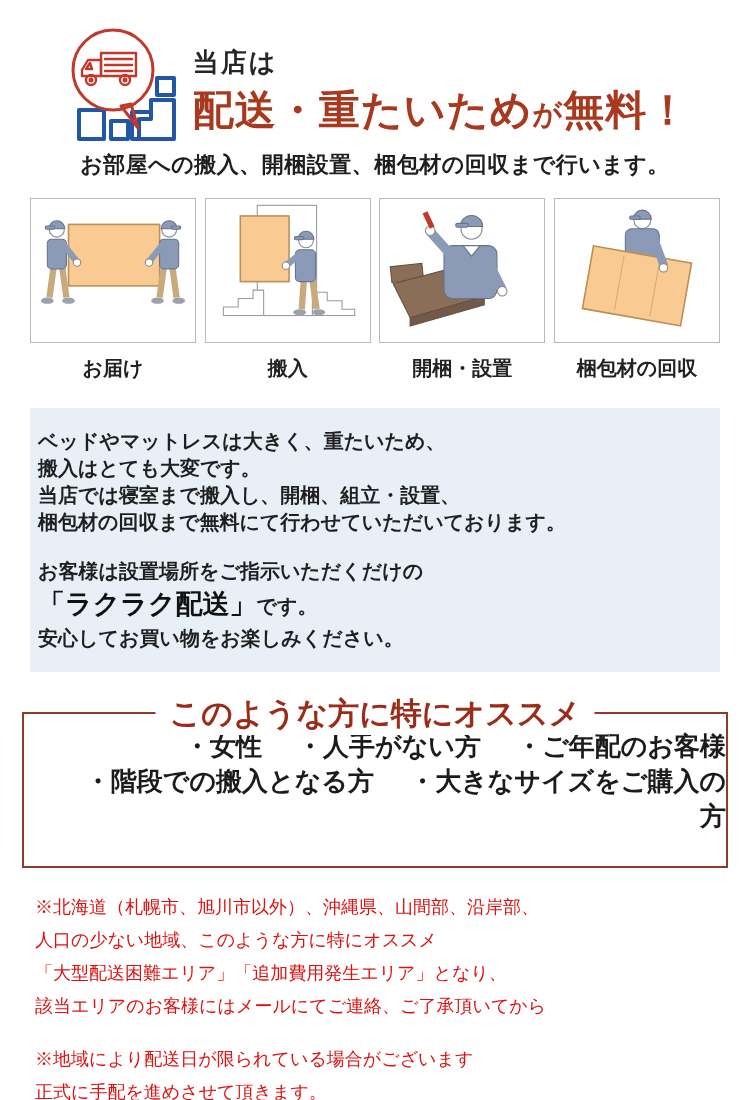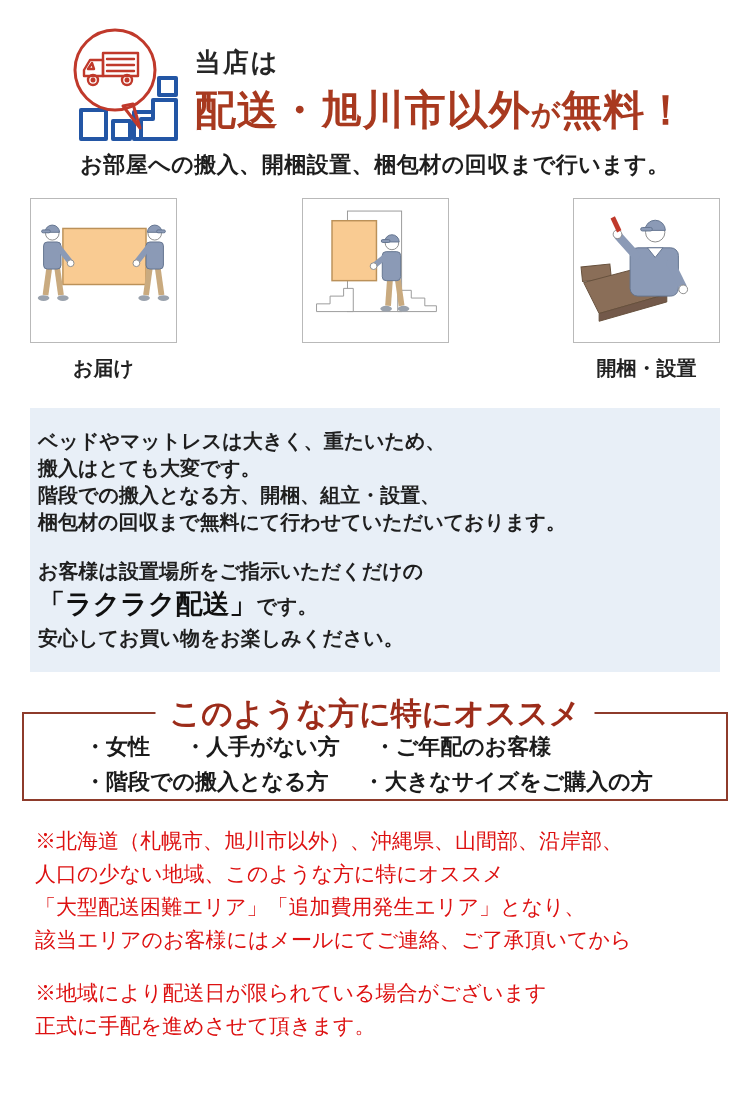--- a/index.html
+++ b/index.html
@@ -11,42 +11,42 @@
   
   .hero{display:flex;justify-content:center;align-items:center;padding-top:26px;}
   .hero-icon{width:120px;height:120px;margin-right:12px;flex:0 0 auto;}
   .hero-text{padding-top:10px;}
   .hero-line1{font-size:26px;font-weight:bold;color:#262626;letter-spacing:2px;}
   .hero-line2{font-size:41px;font-weight:bold;color:#a8391f;letter-spacing:1px;margin-top:3px;white-space:nowrap;}
   .hero-line2 .particle{font-size:29px;}
   .hero-sub{text-align:center;font-size:22px;font-weight:bold;margin-top:4px;letter-spacing:0.5px;}
   
   .steps{display:flex;justify-content:space-between;margin:18px 30px 0;}
-  .step{width:147px;}
+  .step{width:166px;}
   .step-art{height:145px;border:1px solid #b9b9b9;background:#fff;box-sizing:border-box;}
   .step-art svg{display:block;width:100%;height:100%;}
   .step-label{text-align:center;font-size:20px;font-weight:bold;margin-top:12px;color:#222;}
   
   .info-box{margin:26px 30px 0;background:#e8eff7;padding:20px 8px;text-align:left;}
   .info-line{font-size:20px;font-weight:600;line-height:27px;color:#1f1f1f;}
   .info-gap{height:22px;}
   .info-highlight-line{line-height:38px;}
   .info-highlight{font-size:27px;font-weight:bold;color:#111;}
   
-  .reco{margin:40px 22px 0;border:2px solid #8e3b2b;position:relative;padding:15px 0 0 60px;}
+  .reco{margin:40px 22px 0;border:2px solid #8e3b2b;position:relative;padding:15px 0 32px 60px;}
   .reco-title{
     position:absolute;top:-21px;left:50%;transform:translateX(-50%);
     background:#fff;padding:0 14px;font-size:31px;font-weight:bold;color:#9c2c1a;white-space:nowrap;
   }
-  .reco-row{font-size:22px;font-weight:bold;line-height:35px;color:#1b1b1b;}
+  .reco-row{font-size:26px;font-weight:bold;line-height:35px;color:#1b1b1b;text-align:right;}
   .reco-row .reco-item{margin-right:28px;}
   .reco-row .reco-item:last-child{margin-right:0;}
   
   .notes{margin:24px 0 0 35px;font-family:"Liberation Serif","DejaVu Serif",serif;color:#dd1111;}
-  .note-line{font-size:21px;line-height:33px;}
+  .note-line{font-size:18px;line-height:33px;font-family:Liberation Mono, monospace;}
   .note-final{margin-top:20px;}
   
   .oline{fill:none;stroke:#c0392b;stroke-width:3;stroke-linejoin:round;stroke-linecap:round;}
   .tline{fill:none;stroke:#c0392b;stroke-width:2.4;stroke-linejoin:round;stroke-linecap:round;}
   .bbox{fill:#ffffff;stroke:#2356a5;stroke-width:4;stroke-linejoin:round;}
 </style>
 </head>
 <body>
 
 <div class="hero">
@@ -67,21 +67,21 @@
       <path class="tline" d="M40,34 H27 L21,44 V50 H40 Z"></path>
       <path class="tline" d="M29,37 L25,43 H31 Z"></path>
       <circle class="tline" cx="30" cy="54" r="5"></circle>
       <circle class="tline" cx="64" cy="54" r="5"></circle>
       <circle class="tline" cx="30" cy="54" r="1.3"></circle>
       <circle class="tline" cx="64" cy="54" r="1.3"></circle>
     </svg>
   </div>
   <div class="hero-text">
     <div class="hero-line1">当店は</div>
-    <div class="hero-line2"><span>配送・旭川市以外</span><span class="particle">が</span><span>無料！</span></div>
+    <div class="hero-line2"><span>配送・重たいため</span><span class="particle">が</span><span>無料！</span></div>
   </div>
 </div>
 <div class="hero-sub">お部屋への搬入、開梱設置、梱包材の回収まで行います。</div>
 
 <div class="steps">
 
   <div class="step">
     <div class="step-art">
       <svg viewBox="0 0 150 135">
         <defs>
@@ -120,20 +120,21 @@
         <ellipse cx="86" cy="107" rx="6" ry="3" fill="#9aa2ad"></ellipse>
         <ellipse cx="104" cy="107" rx="6" ry="3" fill="#9aa2ad"></ellipse>
         <rect x="82" y="48" width="19" height="30" rx="4" fill="#8b9ab6" stroke="#64748f"></rect>
         <path d="M84,54 L74,62" stroke="#8b9ab6" stroke-width="6" stroke-linecap="round" fill="none"></path>
         <circle cx="73" cy="63" r="3.5" fill="#fff" stroke="#8a8a8a"></circle>
         <circle cx="92" cy="39" r="7" fill="#fff" stroke="#8a8a8a"></circle>
         <path d="M84.5,38 a7.5,7.5 0 0 1 15,0 z" fill="#8b9ab6" stroke="#64748f"></path>
         <rect x="81" y="35.5" width="9" height="3" rx="1.5" fill="#8b9ab6" stroke="#64748f"></rect>
       </svg>
     </div>
+    <div class="step-label">搬入</div>
   </div>
 
   <div class="step">
     <div class="step-art">
       <svg viewBox="0 0 150 135">
         <g transform="rotate(-6 26 70)">
             <rect x="8" y="62" width="30" height="15" fill="#8a6e58" stroke="#66503c"></rect>
           </g>
         <polygon points="10,80 78,62 96,92 26,112" fill="#8a6e58" stroke="#66503c"></polygon>
         <polygon points="26,112 96,92 96,100 26,120" fill="#73594a" stroke="#66503c"></polygon>
@@ -145,26 +146,44 @@
         <path d="M100,60 L112,84" stroke="#8b9ab6" stroke-width="9" stroke-linecap="round" fill="none"></path>
         <circle cx="113" cy="87" r="4.5" fill="#fff" stroke="#8a8a8a"></circle>
         <circle cx="84" cy="28" r="10" fill="#fff" stroke="#8a8a8a"></circle>
         <path d="M73.5,26 a10.5,10.5 0 0 1 21,0 z" fill="#8b9ab6" stroke="#64748f"></path>
         <rect x="69" y="23" width="12" height="3.6" rx="1.8" fill="#8b9ab6" stroke="#64748f"></rect>
       </svg>
     </div>
     <div class="step-label">開梱・設置</div>
   </div>
 
+  <div class="step">
+    <div class="step-art">
+      <svg viewBox="0 0 150 135">
+        <circle cx="80" cy="20" r="8" fill="#fff" stroke="#8a8a8a"></circle>
+        <path d="M71.5,19 a8.5,8.5 0 0 1 17,0 z" fill="#8b9ab6" stroke="#64748f"></path>
+        <rect x="68" y="16" width="10" height="3.2" rx="1.6" fill="#8b9ab6" stroke="#64748f"></rect>
+        <rect x="64" y="28" width="32" height="38" rx="6" fill="#8b9ab6" stroke="#64748f"></rect>
+        <g transform="rotate(10 75 82)">
+          <rect x="28" y="52" width="94" height="60" fill="#f9cb92" stroke="#b8904f" stroke-width="1.5"></rect>
+          <line x1="58" y1="56" x2="58" y2="108" stroke="#d9ab6e"></line>
+          <line x1="92" y1="56" x2="92" y2="108" stroke="#d9ab6e"></line>
+        </g>
+        <path d="M92,40 L100,62" stroke="#8b9ab6" stroke-width="8" stroke-linecap="round" fill="none"></path>
+        <circle cx="100" cy="65" r="4" fill="#fff" stroke="#8a8a8a"></circle>
+      </svg>
+    </div>
+    <div class="step-label">梱包材の回収</div>
+  </div>
 </div>
 
 <div class="info-box">
   <div class="info-line">ベッドやマットレスは大きく、重たいため、</div>
   <div class="info-line">搬入はとても大変です。</div>
-  <div class="info-line">階段での搬入となる方、開梱、組立・設置、</div>
+  <div class="info-line">当店では寝室まで搬入し、開梱、組立・設置、</div>
   <div class="info-line">梱包材の回収まで無料にて行わせていただいております。</div>
   <div class="info-gap"></div>
   <div class="info-line">お客様は設置場所をご指示いただくだけの</div>
   <div class="info-line info-highlight-line"><span class="info-highlight">「ラクラク配送」</span><span>です。</span></div>
   <div class="info-line">安心してお買い物をお楽しみください。</div>
 </div>
 
 <div class="reco">
   <div class="reco-title">このような方に特にオススメ</div>
   <div class="reco-row">

